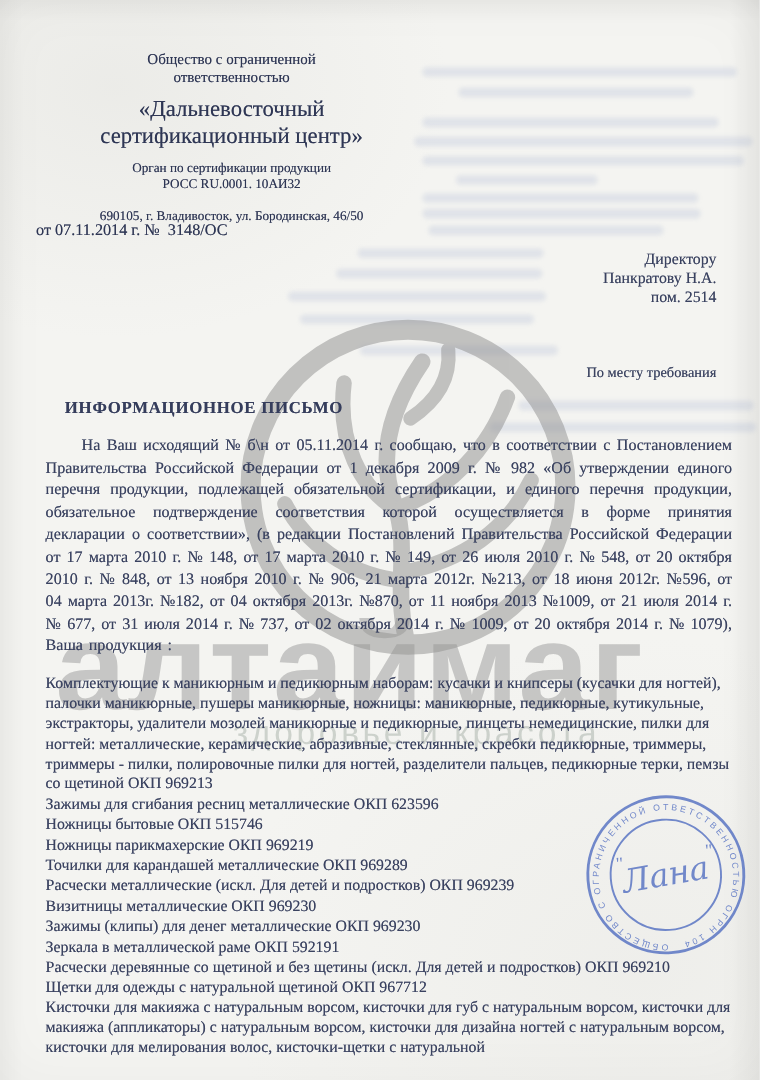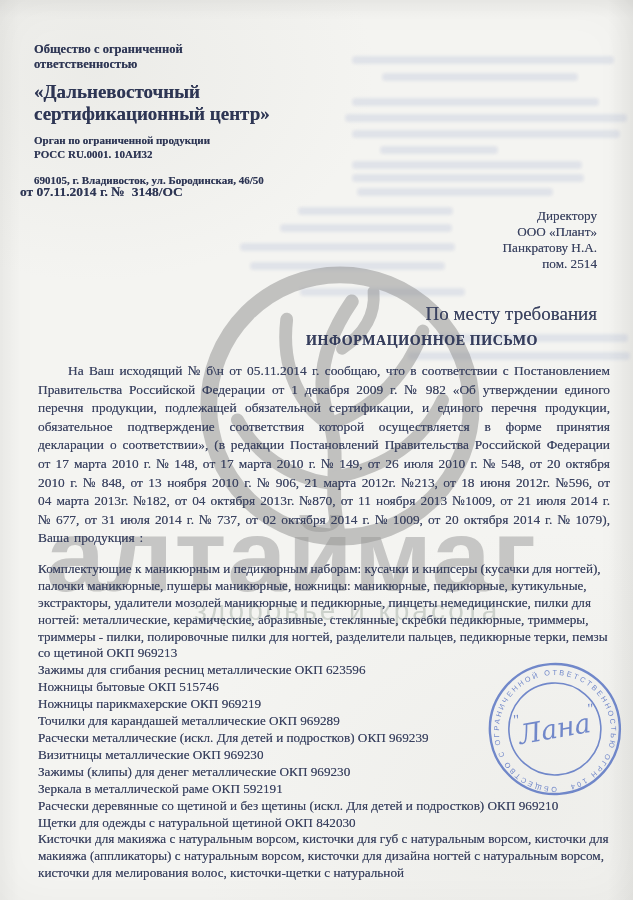--- a/index.html
+++ b/index.html
@@ -28,31 +28,31 @@
     white-space:nowrap;
   }
   .wm-tagline{
     left:194px;top:595px;
     font-family:"Liberation Sans","DejaVu Sans",sans-serif;
     font-size:28px;letter-spacing:3px;color:rgba(150,163,152,0.42);
     white-space:nowrap;
   }
   .wm-emblem{left:192px;top:258px;width:296px;height:296px;opacity:0.5;}
   
-  .letterhead{position:absolute;left:34px;top:42px;width:318px;text-align:left;z-index:3;font-weight:bold;color:#2e3654;}
+  .letterhead{position:absolute;left:34px;top:42px;width:318px;text-align:center;z-index:3;font-weight:normal;color:#2e3654;}
   .lh-orgtype{font-size:12.5px;line-height:15px;}
   .lh-name{font-size:19px;line-height:22px;margin-top:9px;}
   .lh-certbody{font-size:11px;line-height:13.5px;margin-top:9px;}
   .lh-address{font-size:11px;margin-top:13px;}
-  .ref-line{position:absolute;left:20px;top:184px;font-size:13.5px;font-weight:bold;color:#2e3654;z-index:3;white-space:pre;}
+  .ref-line{position:absolute;left:30px;top:184px;font-size:13.5px;font-weight:normal;color:#2e3654;z-index:3;white-space:pre;}
   
   .recipient{position:absolute;right:36px;top:208px;text-align:right;font-size:13.2px;line-height:16px;z-index:3;margin-left:12px;}
-  .delivery-note{position:absolute;right:36px;top:303px;font-size:19px;z-index:3;}
+  .delivery-note{position:absolute;right:36px;top:303px;font-size:12px;z-index:3;}
   
-  .doc-title{position:absolute;left:38px;top:333px;width:500px;text-align:right;font-size:14px;font-weight:bold;letter-spacing:0.6px;z-index:3;color:#353d5c;}
+  .doc-title{position:absolute;left:54px;top:333px;width:500px;text-align:left;font-size:14px;font-weight:bold;letter-spacing:0.6px;z-index:3;color:#353d5c;}
   .content{position:absolute;left:38px;top:362px;width:572px;z-index:3;}
   .paragraph{font-size:13.4px;line-height:18.6px;text-align:justify;text-indent:30px;word-spacing:1.5px;}
   .product-list{margin-top:13px;font-size:13.2px;line-height:16.9px;}
   .product-list div{margin:0;}
   
   .stamp{position:absolute;left:480px;top:656px;width:150px;height:150px;z-index:4;opacity:0.85;transform:rotate(-4deg);}
   .txt-soft{text-shadow:0 0 0.4px rgba(55,64,95,0.65);}
 </style>
 </head>
 <body>
@@ -98,52 +98,51 @@
   <div class="letterhead txt-soft">
     <div class="lh-orgtype">
       <div>Общество с ограниченной</div>
       <div>ответственностью</div>
     </div>
     <div class="lh-name">
       <div>«Дальневосточный</div>
       <div>сертификационный центр»</div>
     </div>
     <div class="lh-certbody">
-      <div>Орган по ограниченной продукции</div>
+      <div>Орган по сертификации продукции</div>
       <div>РОСС RU.0001. 10АИ32</div>
     </div>
     <div class="lh-address">690105, г. Владивосток, ул. Бородинская, 46/50</div>
   </div>
 
   <div class="ref-line txt-soft">от 07.11.2014 г. №  3148/ОС</div>
 
   <div class="recipient txt-soft">
     <div>Директору</div>
-    <div>ООО «Плант»</div>
     <div>Панкратову Н.А.</div>
     <div>пом. 2514</div>
   </div>
   <div class="delivery-note txt-soft">По месту требования</div>
 
   <div class="doc-title txt-soft">ИНФОРМАЦИОННОЕ ПИСЬМО</div>
 
   <div class="content">
     <div class="paragraph txt-soft">На Ваш исходящий № б\н от 05.11.2014 г. сообщаю, что в соответствии с Постановлением Правительства Российской Федерации от 1 декабря 2009 г. № 982 «Об утверждении единого перечня продукции, подлежащей обязательной сертификации, и единого перечня продукции, обязательное подтверждение соответствия которой осуществляется в форме принятия декларации о соответствии», (в редакции Постановлений Правительства Российской Федерации от 17 марта 2010 г. № 148, от 17 марта 2010 г. № 149, от 26 июля 2010 г. № 548, от 20 октября 2010 г. № 848, от 13 ноября 2010 г. № 906, 21 марта 2012г. №213, от 18 июня 2012г. №596, от 04 марта 2013г. №182, от 04 октября 2013г. №870, от 11 ноября 2013 №1009, от 21 июля 2014 г. № 677, от 31 июля 2014 г. № 737, от 02 октября 2014 г. № 1009, от 20 октября 2014 г. № 1079), Ваша продукция :</div>
     <div class="product-list txt-soft">
       <div>Комплектующие к маникюрным и педикюрным наборам: кусачки и книпсеры (кусачки для ногтей), палочки маникюрные, пушеры маникюрные, ножницы: маникюрные, педикюрные, кутикульные, экстракторы, удалители мозолей маникюрные и педикюрные, пинцеты немедицинские, пилки для ногтей: металлические, керамические, абразивные, стеклянные, скребки педикюрные, триммеры, триммеры - пилки, полировочные пилки для ногтей, разделители пальцев, педикюрные терки, пемзы со щетиной ОКП 969213</div>
       <div>Зажимы для сгибания ресниц металлические ОКП 623596</div>
       <div>Ножницы бытовые ОКП 515746</div>
       <div>Ножницы парикмахерские ОКП 969219</div>
       <div>Точилки для карандашей металлические ОКП 969289</div>
       <div>Расчески металлические (искл. Для детей и подростков) ОКП 969239</div>
       <div>Визитницы металлические ОКП 969230</div>
       <div>Зажимы (клипы) для денег металлические ОКП 969230</div>
       <div>Зеркала в металлической раме ОКП 592191</div>
       <div>Расчески деревянные со щетиной и без щетины (искл. Для детей и подростков) ОКП 969210</div>
-      <div>Щетки для одежды с натуральной щетиной ОКП 842030</div>
+      <div>Щетки для одежды с натуральной щетиной ОКП 967712</div>
       <div>Кисточки для макияжа с натуральным ворсом, кисточки для губ с натуральным ворсом, кисточки для макияжа (аппликаторы) с натуральным ворсом, кисточки для дизайна ногтей с натуральным ворсом, кисточки для мелирования волос, кисточки-щетки с натуральной</div>
     </div>
   </div>
 
   <svg class="stamp" viewBox="0 0 150 150">
     <defs>
       <path id="ring-path" d="M 75 131 A 56 56 0 1 1 75.01 131" fill="none"></path>
     </defs>
     <g stroke="#5b76c4" fill="none">
       <circle cx="75" cy="73" r="65" stroke-width="2.4"></circle>

